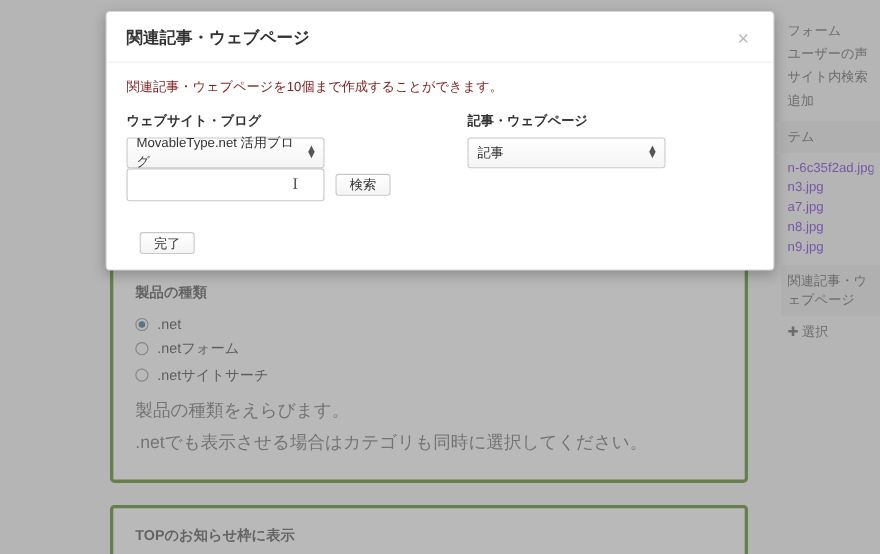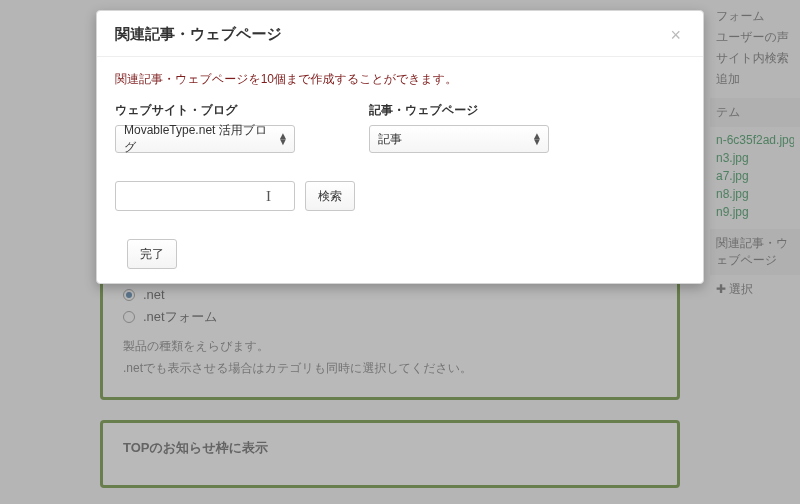--- a/index.html
+++ b/index.html
@@ -20,28 +20,28 @@
     background: #f5f5f5;
     padding: 16px 10px 0 100px;
   }
   .bg-main {
     width: 580px;
     float: left;
   }
   .bg-side {
     position: absolute;
     right: 0;
-    top: 0;
+    top: 12px;
     width: 90px;
     padding: 8px 6px;
     font-size: 12px;
     color: #555;
   }
   .bg-side-item { margin-bottom: 4px; white-space: nowrap; overflow: hidden; }
-  .bg-side-item.link { color: #15803d; }
+  .bg-side-item.link { color: #6d28d9; }
   .bg-badge {
     display: inline-block;
     border: 1px solid #ccc;
     border-radius: 3px;
     padding: 2px 6px;
     font-size: 11px;
     background: #fafafa;
     margin-top: 2px;
   }
   .bg-side-head {
@@ -82,21 +82,21 @@
     align-items: center; justify-content: center;
   }
   .radio-row .r.checked::after {
     content: "";
     width: 6px; height: 6px;
     border-radius: 50%;
     background: #2a6496;
   }
   .panel .help {
     color: #666;
-    font-size: 12px;
+    font-size: 16px;
     line-height: 1.8;
     margin-top: 10px;
   }
   .spacer-top { height: 220px; }
   
   .overlay {
     position: absolute;
     inset: 0;
     background: rgba(128,128,128,0.55);
     display: flex;
@@ -134,22 +134,22 @@
   .modal-body {
     padding: 14px 18px 18px 18px;
   }
   .modal-desc {
     font-size: 12px;
     color: #7f1d1d;
     margin-bottom: 14px;
   }
   .form-row {
     display: flex;
-    gap: 64px;
-    margin-bottom: 28px;
+    gap: 120px;
+    margin-bottom: 0;
   }
   .form-col { }
   .form-col.c1 { width: 190px; }
   .form-col.c2 { width: 190px; }
   .form-label {
     font-size: 12px;
     font-weight: bold;
     color: #333;
     margin-bottom: 6px;
     display: block;
@@ -195,21 +195,21 @@
   }
   .text-input .cursor {
     position: absolute;
     left: 150px;
     top: 6px;
     color: #555;
     font-family: serif;
     font-size: 15px;
   }
   .btn {
-    height: 30px;
+    height: 20px;
     border: 1px solid #c8c8c8;
     border-radius: 3px;
     background: linear-gradient(#fff,#f4f4f4);
     font-size: 12px;
     color: #333;
     padding: 0 12px;
     display: inline-flex;
     align-items: center;
     cursor: pointer;
   }
@@ -230,20 +230,24 @@
 
     <div class="panel">
       <h4>製品の種類</h4>
       <div class="radio-row">
         <span class="r checked"></span>
         <span>.net</span>
       </div>
       <div class="radio-row">
         <span class="r"></span>
         <span>.netフォーム</span>
+      </div>
+      <div class="radio-row">
+        <span class="r"></span>
+        <span>.netサイトサーチ</span>
       </div>
       <div class="help">
         <div>製品の種類をえらびます。</div>
         <div>.netでも表示させる場合はカテゴリも同時に選択してください。</div>
       </div>
     </div>
 
     <div class="panel panel-sm">
       <h4>TOPのお知らせ枠に表示</h4>
 

